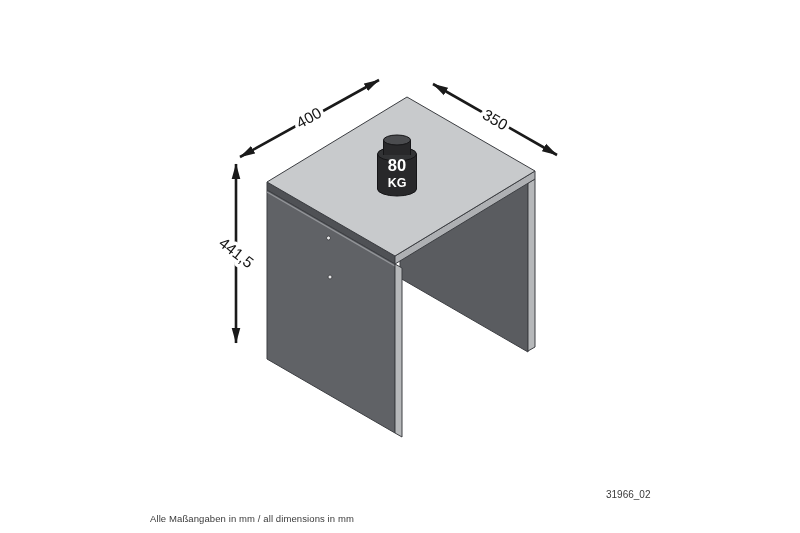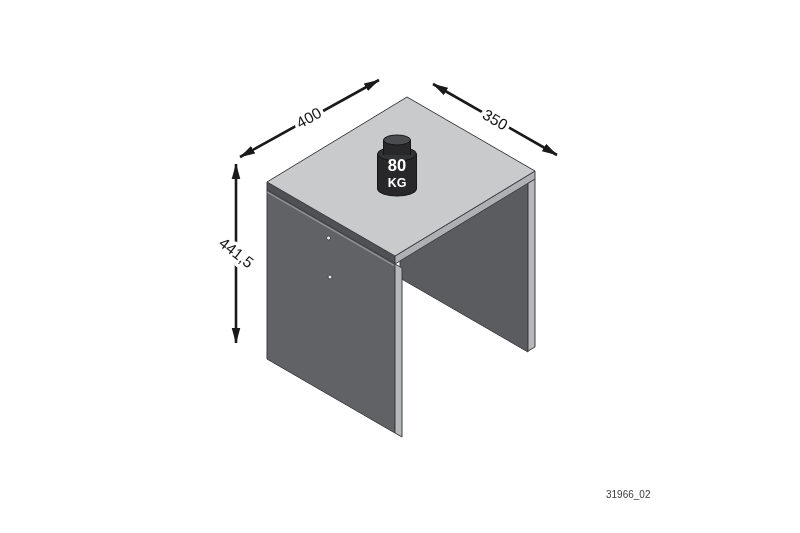--- a/index.html
+++ b/index.html
@@ -90,14 +90,15 @@
         <text x="495" y="125" class="dim-label">350</text>
       </g>
 
       <line x1="236" y1="164" x2="236" y2="343" class="dim-line" marker-start="url(#ah-start)" marker-end="url(#ah-end)"></line>
       <g transform="rotate(38 236 253)">
         <text x="236" y="258" class="dim-label">441,5</text>
       </g>
     </g>
   </svg>
 
+  <div class="footer-note">Alle Maßangaben in mm / all dimensions in mm</div>
   <div class="doc-number">31966_02</div>
 </div>
 
 </body></html>

